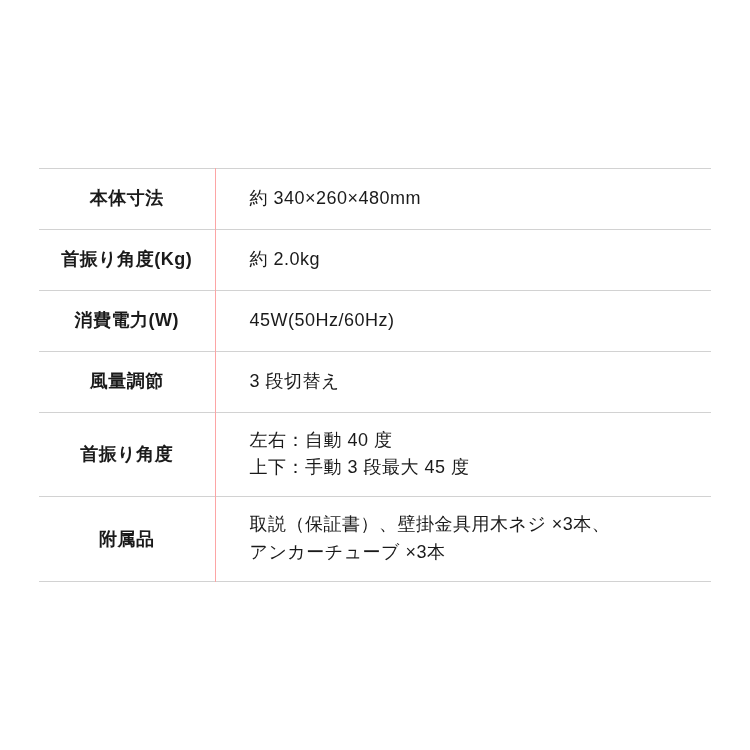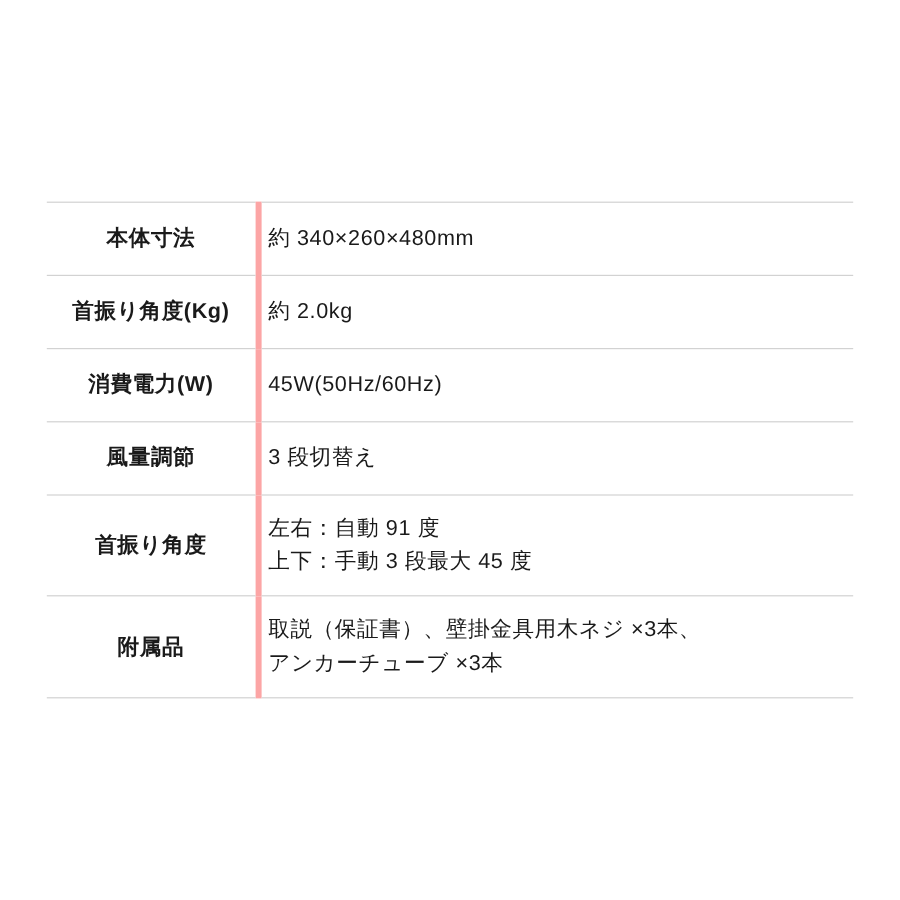--- a/index.html
+++ b/index.html
@@ -42,31 +42,31 @@
   .spec-table td {
     padding: 0;
     vertical-align: middle;
   }
   td.label {
     text-align: center;
     font-size: 18px;
     font-weight: bold;
     letter-spacing: 0.5px;
     color: #1a1a1a;
-    border-right: 5px solid #fca5a5;
+    border-right: 1px solid #fca5a5;
     padding: 16px 6px;
     line-height: 1.5;
   }
   td.value {
     text-align: left;
     font-size: 18px;
     font-weight: normal;
     letter-spacing: 0.5px;
     color: #1a1a1a;
-    padding: 16px 10px 16px 6px;
+    padding: 16px 10px 16px 34px;
     line-height: 1.55;
   }
   td.value .line {
     display: block;
     white-space: nowrap;
   }
   .row-tall td.label,
   .row-tall td.value {
     padding-top: 14px;
     padding-bottom: 14px;
@@ -102,21 +102,21 @@
       </tr>
       <tr>
         <td class="label">風量調節</td>
         <td class="value">
           <span class="line">3 段切替え</span>
         </td>
       </tr>
       <tr class="row-tall">
         <td class="label">首振り角度</td>
         <td class="value">
-          <span class="line">左右：自動 91 度</span>
+          <span class="line">左右：自動 40 度</span>
           <span class="line">上下：手動 3 段最大 45 度</span>
         </td>
       </tr>
       <tr class="row-tall">
         <td class="label">附属品</td>
         <td class="value">
           <span class="line">取説（保証書）、壁掛金具用木ネジ ×3本、</span>
           <span class="line">アンカーチューブ ×3本</span>
         </td>
       </tr>

